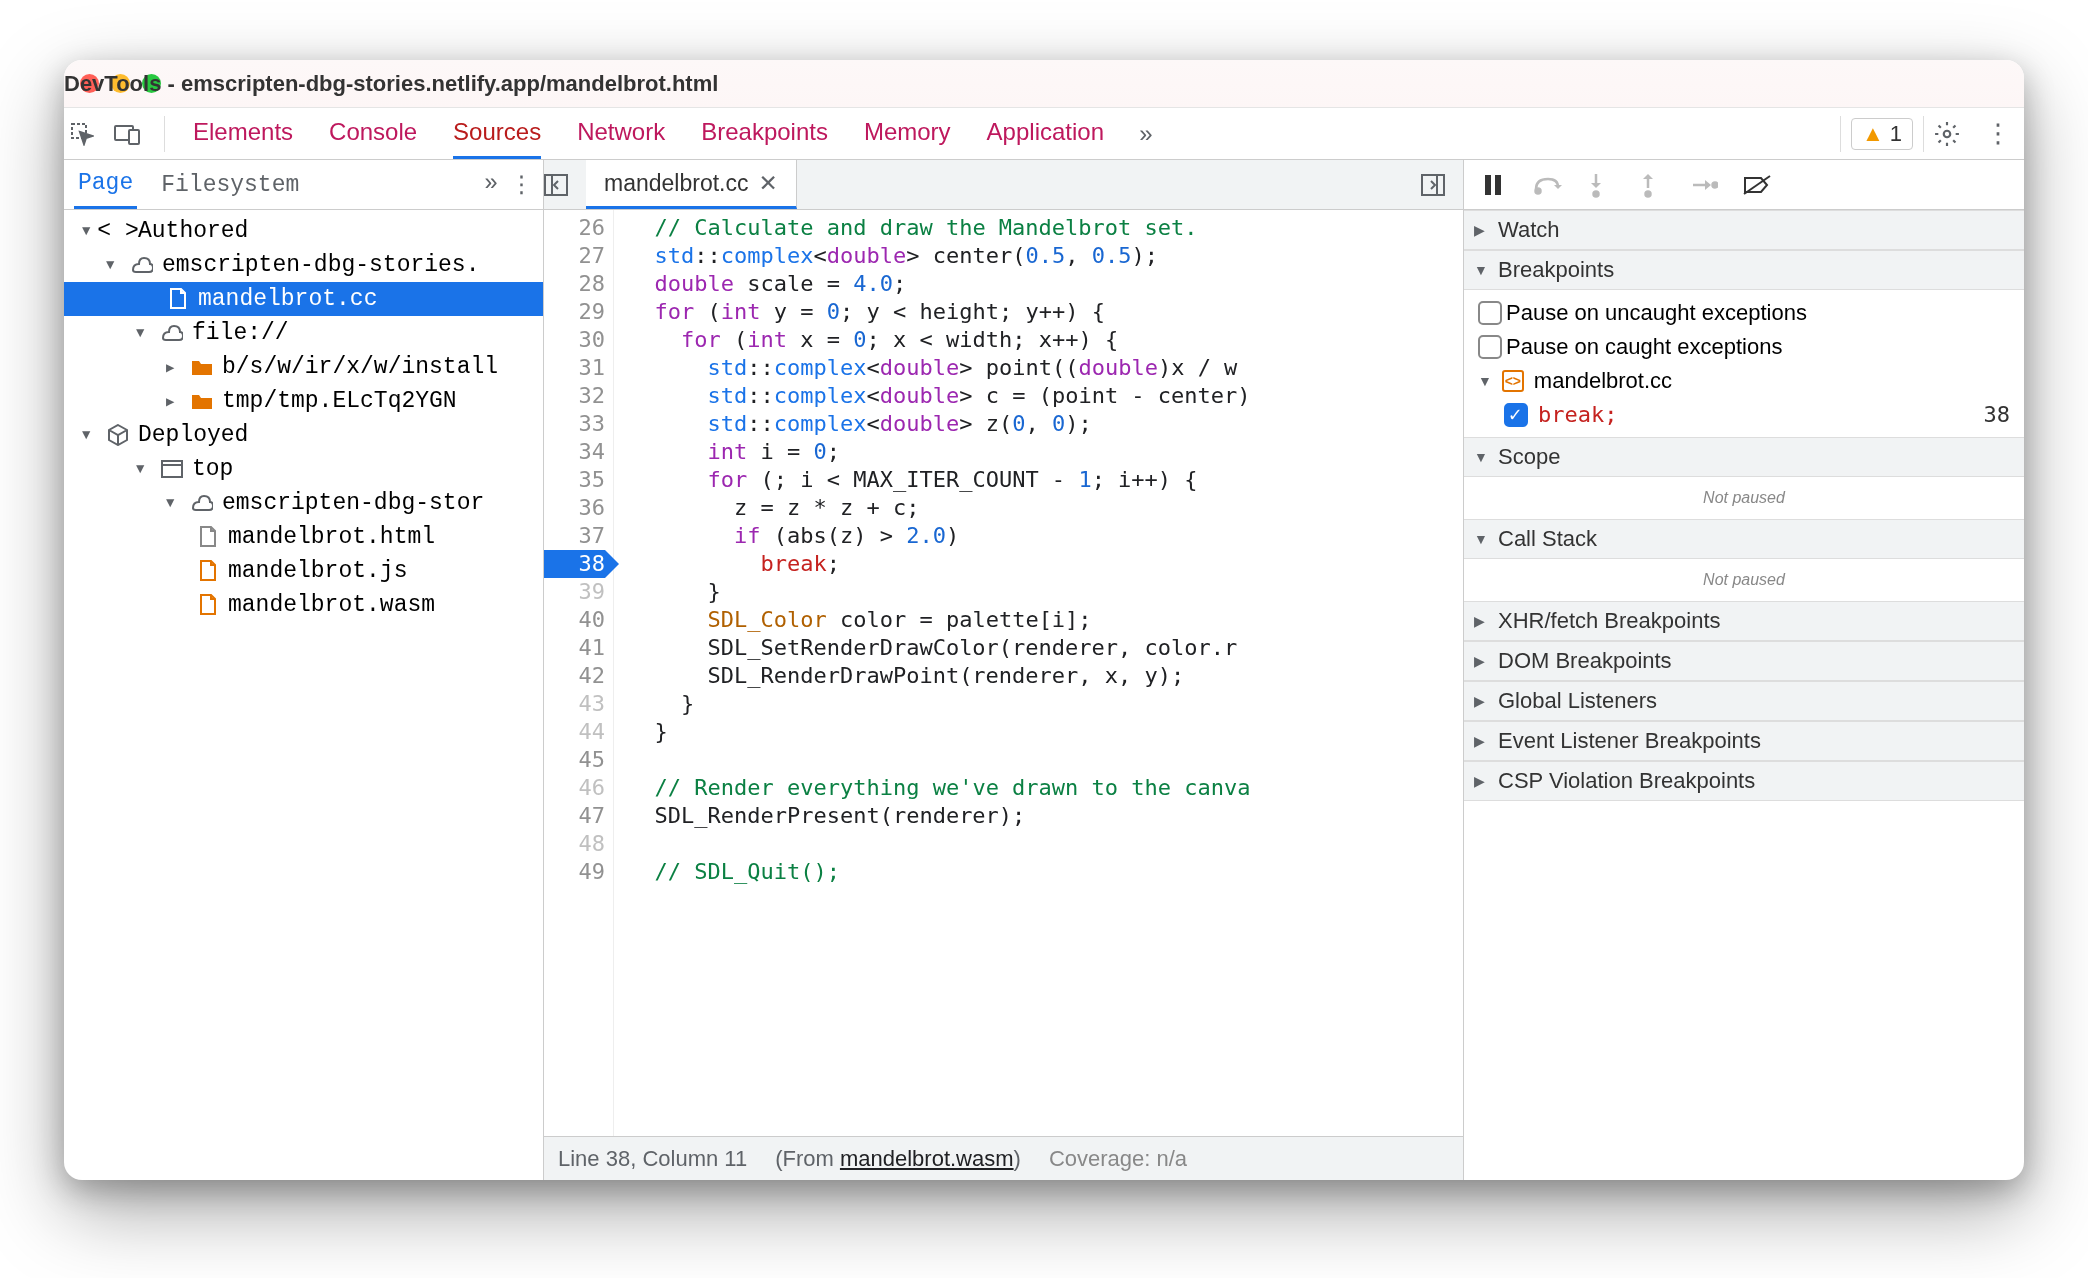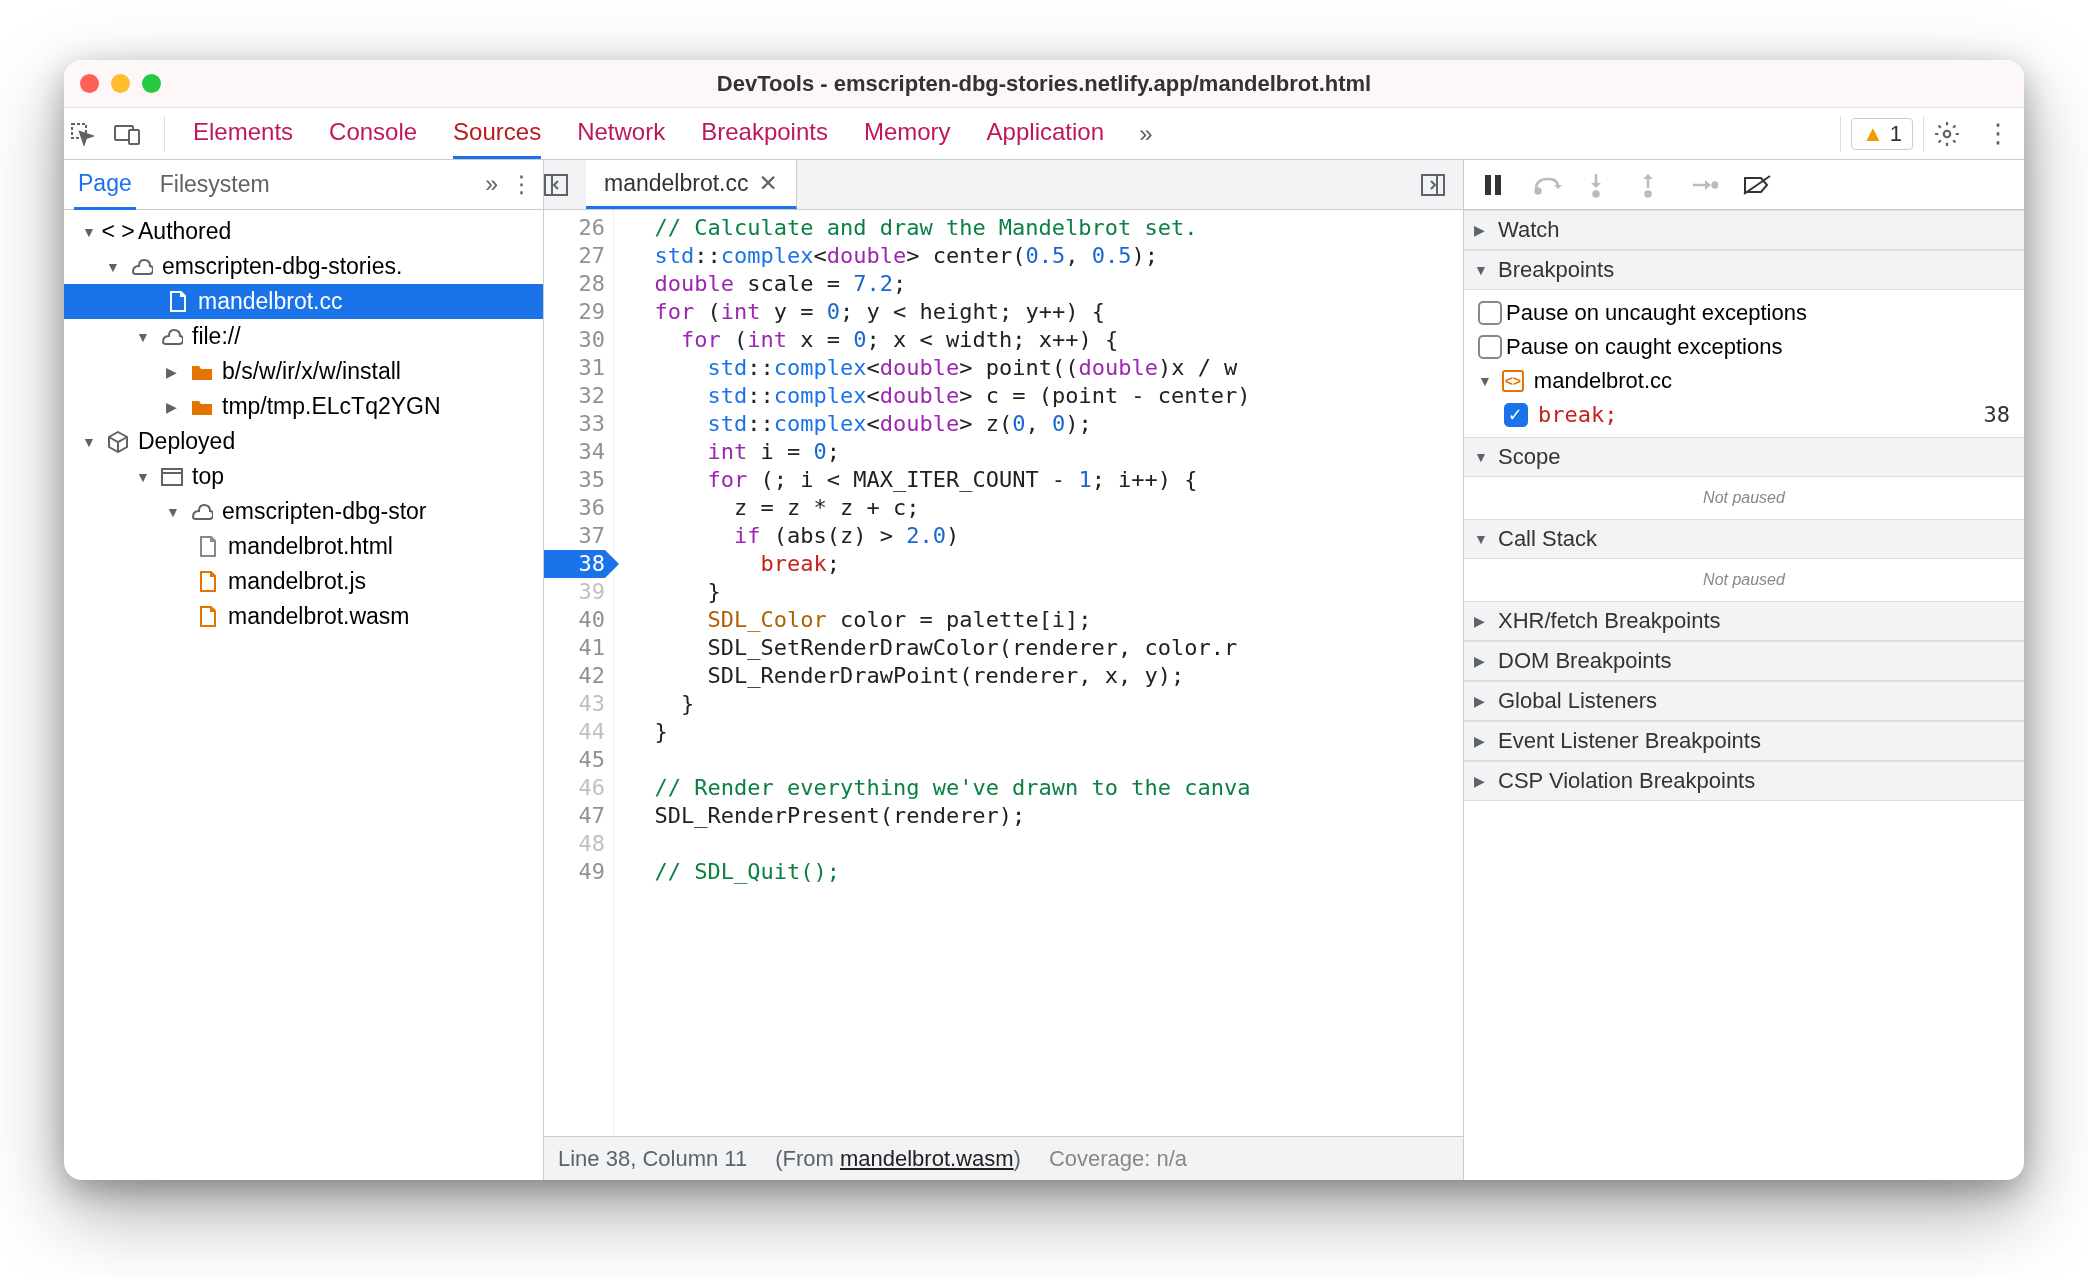--- a/index.html
+++ b/index.html
@@ -31,21 +31,21 @@
   padding: 0 16px;
   border-bottom: 1px solid #e5e5e5;
   position: relative;
 }
 .traffic { display: flex; gap: 12px; }
 .dot { width: 19px; height: 19px; border-radius: 50%; }
 .dot.red { background: #ff5f57; }
 .dot.yellow { background: #febc2e; }
 .dot.green { background: #28c840; }
 .titlebar .title {
-  position: absolute; left: 0; right: 0; text-align: center;
+  position: absolute; left: 0; right: 0; text-align: left;
   font-weight: 600; font-size: 22px; color: #333;
   pointer-events: none;
 }
 .toolbar {
   height: 52px;
   display: flex;
   align-items: center;
   border-bottom: 1px solid #ccc;
   padding: 0 6px;
   gap: 4px;
@@ -62,21 +62,21 @@
   display: flex; align-items: center; gap: 6px;
   border: 1px solid #ccc; border-radius: 4px;
   padding: 2px 10px; font-size: 22px; color: #333;
 }
 .warn-tri { color: #f29900; font-size: 22px; }
 .gear, .more { width: 40px; text-align:center; cursor:pointer; font-size:26px; }
 .body { flex:1; display:flex; overflow:hidden; }
 
 
 .nav {
-  width: 480px; border-right:1px solid #ccc; display:flex; flex-direction:column;
+  width: 480px; border-right:1px solid #ccc; display:flex; flex-direction:column;font-family:Liberation Mono, monospace;
 }
 .nav-tabs {
   height:50px; display:flex; align-items:center; border-bottom:1px solid #ccc;
   padding:0 10px; gap:20px; font-size:23px; color:#5f6368;
 }
 .nav-tab { cursor:pointer; padding:10px 4px; }
 .nav-tab.active { color:#1a73e8; border-bottom:3px solid #1a73e8; }
 .nav-more { margin-left:auto; display:flex; gap:12px; }
 .tree { flex:1; overflow:auto; font-size:23px; padding:4px 0; }
 .tree-row {
@@ -373,21 +373,21 @@
             <div class="ln dim">44</div>
             <div class="ln ">45</div>
             <div class="ln dim">46</div>
             <div class="ln ">47</div>
             <div class="ln dim">48</div>
             <div class="ln ">49</div>
           </div>
         <div class="code" id="code">
             <div class="line">  <span class="c-comment">// Calculate and draw the Mandelbrot set.</span></div>
             <div class="line">  <span class="c-type">std</span>::<span class="c-type">complex</span>&lt;<span class="c-kw">double</span>&gt; center(<span class="c-num">0.5</span>, <span class="c-num">0.5</span>);</div>
-            <div class="line">  <span class="c-kw">double</span> scale = <span class="c-num">7.2</span>;</div>
+            <div class="line">  <span class="c-kw">double</span> scale = <span class="c-num">4.0</span>;</div>
             <div class="line">  <span class="c-kw">for</span> (<span class="c-kw">int</span> y = <span class="c-num">0</span>; y &lt; height; y++) {</div>
             <div class="line">    <span class="c-kw">for</span> (<span class="c-kw">int</span> x = <span class="c-num">0</span>; x &lt; width; x++) {</div>
             <div class="line">      <span class="c-type">std</span>::<span class="c-type">complex</span>&lt;<span class="c-kw">double</span>&gt; point((<span class="c-kw">double</span>)x / w</div>
             <div class="line">      <span class="c-type">std</span>::<span class="c-type">complex</span>&lt;<span class="c-kw">double</span>&gt; c = (point - center)</div>
             <div class="line">      <span class="c-type">std</span>::<span class="c-type">complex</span>&lt;<span class="c-kw">double</span>&gt; z(<span class="c-num">0</span>, <span class="c-num">0</span>);</div>
             <div class="line">      <span class="c-kw">int</span> i = <span class="c-num">0</span>;</div>
             <div class="line">      <span class="c-kw">for</span> (; i &lt; MAX_ITER_COUNT - <span class="c-num">1</span>; i++) {</div>
             <div class="line">        z = z * z + c;</div>
             <div class="line">        <span class="c-kw">if</span> (abs(z) &gt; <span class="c-num">2.0</span>)</div>
             <div class="line">          <span class="c-br">break</span>;</div>

